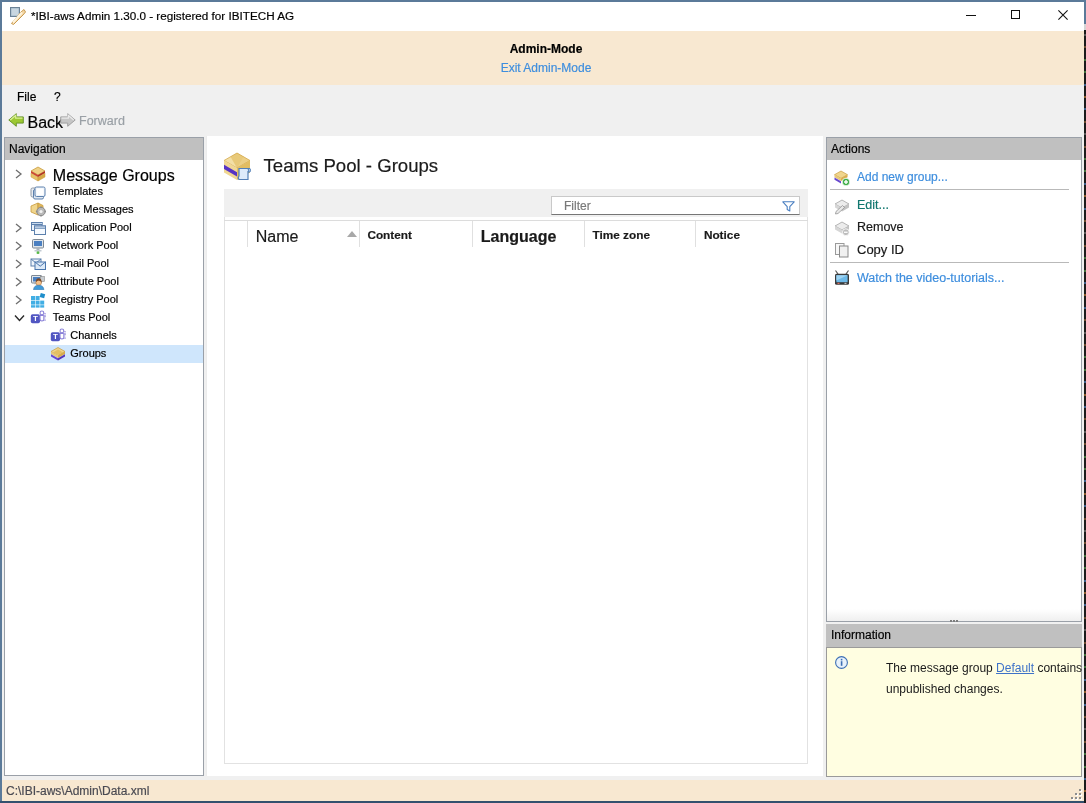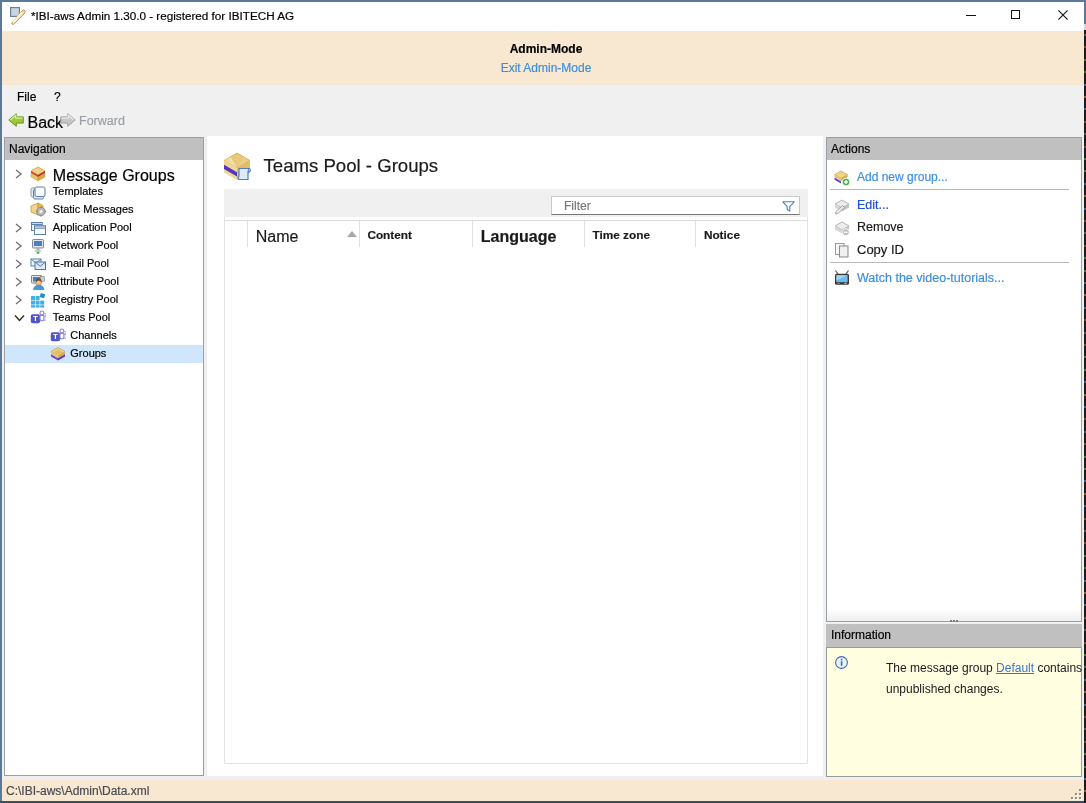--- a/index.html
+++ b/index.html
@@ -308,21 +308,21 @@
       <rect x="11.3" y="10" width="1.4" height="4" fill="#fff"></rect>
       <rect x="10" y="11.3" width="4" height="1.4" fill="#fff"></rect>
     </svg>
     <div class="abs txt" style="left:857px;top:170px;font-size:12px;color:#3e8ede;">Add new group...</div>
     <svg class="abs" style="left:834px;top:197.5px;" width="16" height="17" viewBox="0 0 16 17">
       <polygon points="8,2 15,6 8,10 1,6" fill="#ececec" stroke="#9a9a9a" stroke-width="0.7"></polygon>
       <polygon points="1,6 8,10 8,13.5 1,9.5" fill="#d6d6d6"></polygon>
       <polygon points="15,6 8,10 8,13.5 15,9.5" fill="#c2c2c2"></polygon>
       <path d="M2 13.5 L8.5 7.5 L10.5 9.5 L4 15.5 L1.5 16 Z" fill="#e8e8e8" stroke="#8a8a8a" stroke-width="0.7"></path>
     </svg>
-    <div class="abs txt" style="left:857px;top:198px;font-size:12.5px;color:#1d4ed8;">Edit...</div>
+    <div class="abs txt" style="left:857px;top:198px;font-size:12.5px;color:#0f766e;">Edit...</div>
     <svg class="abs" style="left:834px;top:219.5px;" width="16" height="17" viewBox="0 0 16 17">
       <polygon points="8,2 15,6 8,10 1,6" fill="#ececec" stroke="#9a9a9a" stroke-width="0.7"></polygon>
       <polygon points="1,6 8,10 8,13.5 1,9.5" fill="#d6d6d6"></polygon>
       <polygon points="15,6 8,10 8,13.5 15,9.5" fill="#c2c2c2"></polygon>
       <circle cx="11.8" cy="12.2" r="3.4" fill="#bdbdbd" stroke="#fff" stroke-width="0.8"></circle>
       <rect x="10" y="11.6" width="3.6" height="1.3" fill="#fff"></rect>
     </svg>
     <div class="abs txt" style="left:857px;top:220px;font-size:12.5px;color:#1a1a1a;">Remove</div>
     <svg class="abs" style="left:834px;top:241.5px;" width="16" height="17" viewBox="0 0 16 17">
       <rect x="1.5" y="1.5" width="8.5" height="11" fill="#f7f7f7" stroke="#9a9a9a"></rect>

